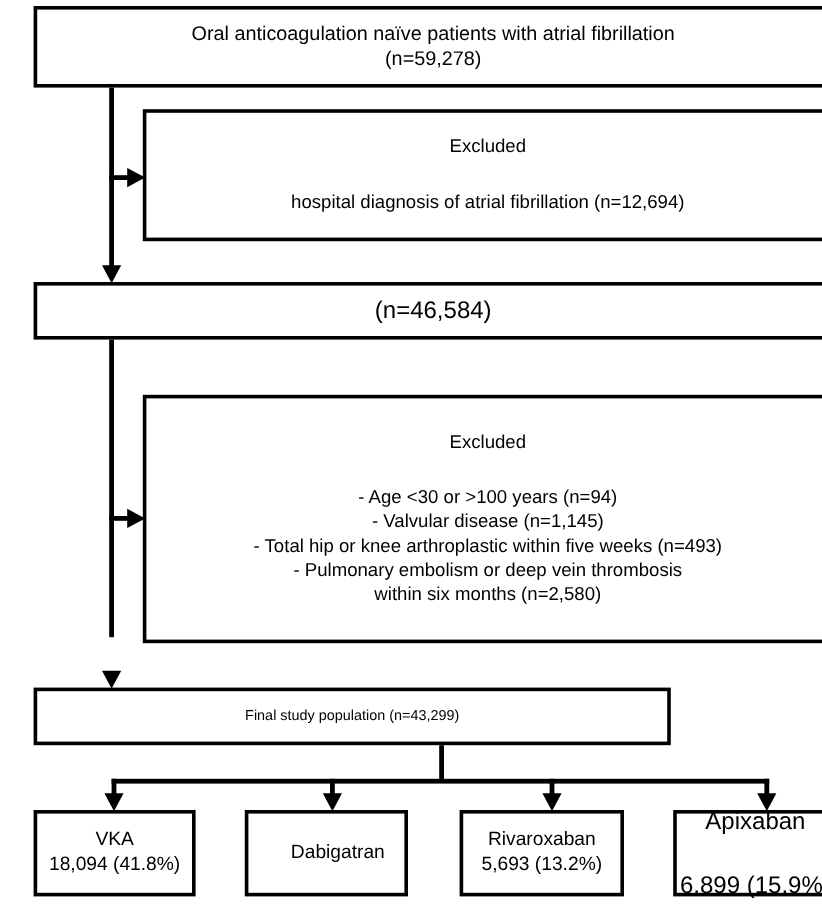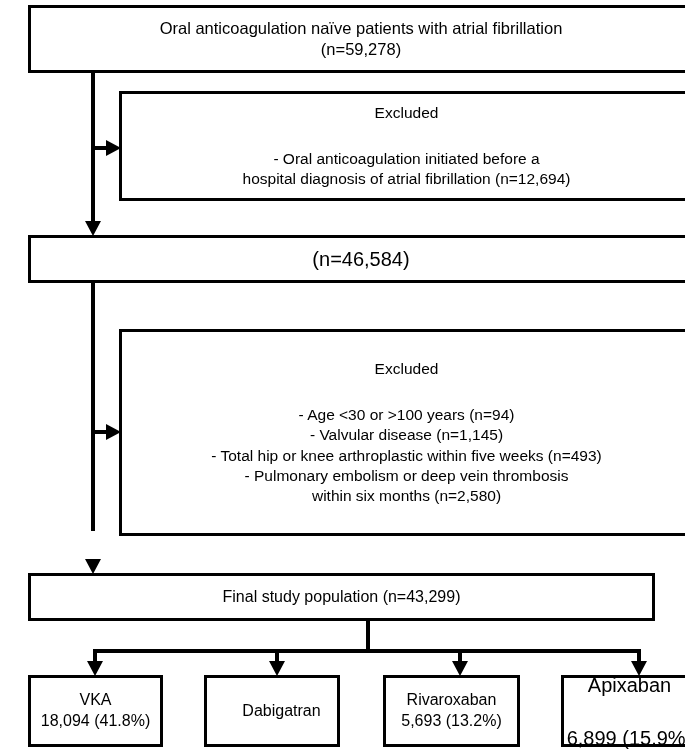--- a/index.html
+++ b/index.html
@@ -33,21 +33,21 @@
   }
   .node .line {
     display: block;
     white-space: nowrap;
   }
   
   #node-cohort      { left: 4px;   top: 5px;   width: 666px; height: 68px;  font-size: 16.5px; }
   #node-excluded-1  { left: 95px;  top: 91px;  width: 575px; height: 110px; font-size: 15.5px; }
   #node-remaining   { left: 4px;   top: 235px; width: 666px; height: 48px;  font-size: 20px;   }
   #node-excluded-2  { left: 95px;  top: 329px; width: 575px; height: 207px; font-size: 15.5px; }
-  #node-final       { left: 4px;   top: 573px; width: 627px; height: 48px;  font-size: 16px;   }
+  #node-final       { left: 4px;   top: 573px; width: 531px; height: 48px;  font-size: 12px;   }
 
   #node-vka         { left: 4px;   top: 675px; width: 135px; height: 72px;  font-size: 16px; }
   #node-dabigatran  { left: 180px; top: 675px; width: 136px; height: 72px;  font-size: 16px; padding-left: 19px; }
   #node-rivaroxaban { left: 359px; top: 675px; width: 137px; height: 72px;  font-size: 16px; }
   #node-apixaban    { left: 537px; top: 675px; width: 137px; height: 72px;  font-size: 20px; gap: 27px; }
   .gap-lg { height: 26px; }
 
   
   .conn {
     position: absolute;
@@ -79,21 +79,20 @@
 <div id="flowchart">
 
   <div class="node" id="node-cohort">
     <span class="line">Oral anticoagulation naïve patients with atrial fibrillation</span>
     <span class="line">(n=59,278)</span>
   </div>
 
   <div class="node" id="node-excluded-1">
     <span class="line">Excluded</span>
     <span class="gap-lg"></span>
-    <span class="line">- Oral anticoagulation initiated before a</span>
     <span class="line">hospital diagnosis of atrial fibrillation (n=12,694)</span>
   </div>
 
   <div class="node" id="node-remaining">
     <span class="line">(n=46,584)</span>
   </div>
 
   <div class="node" id="node-excluded-2">
     <span class="line">Excluded</span>
     <span class="gap-lg"></span>

